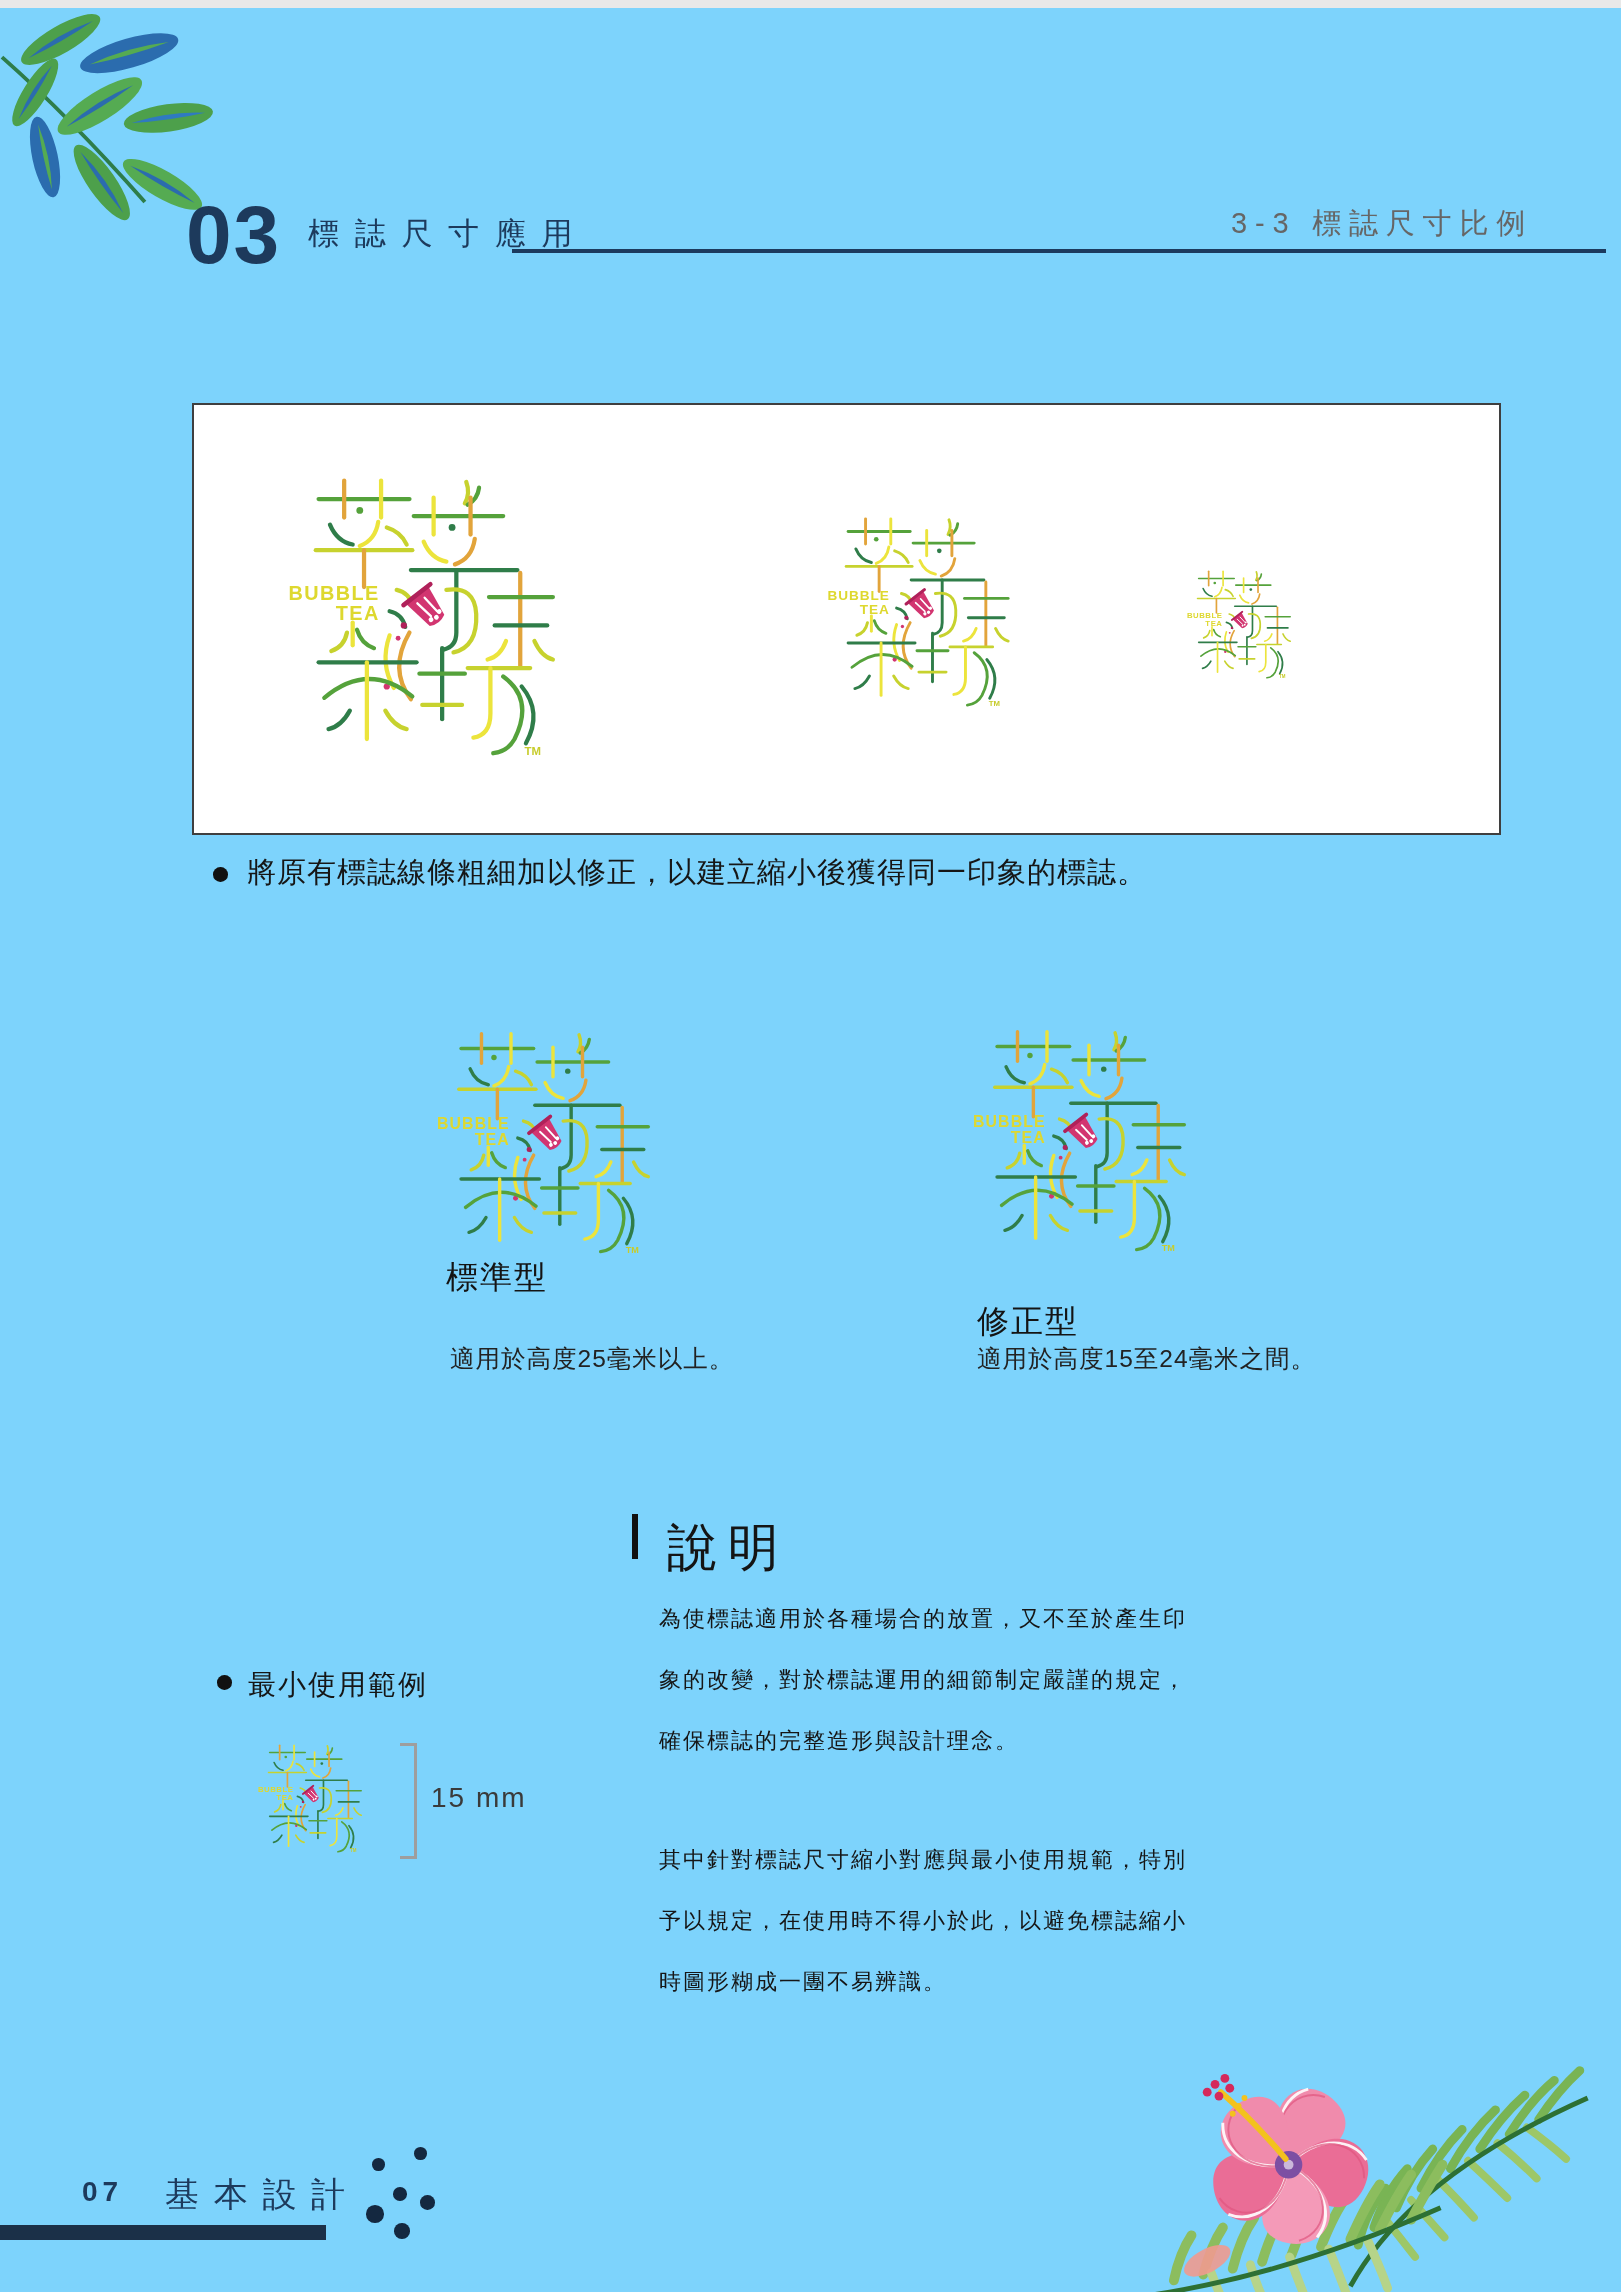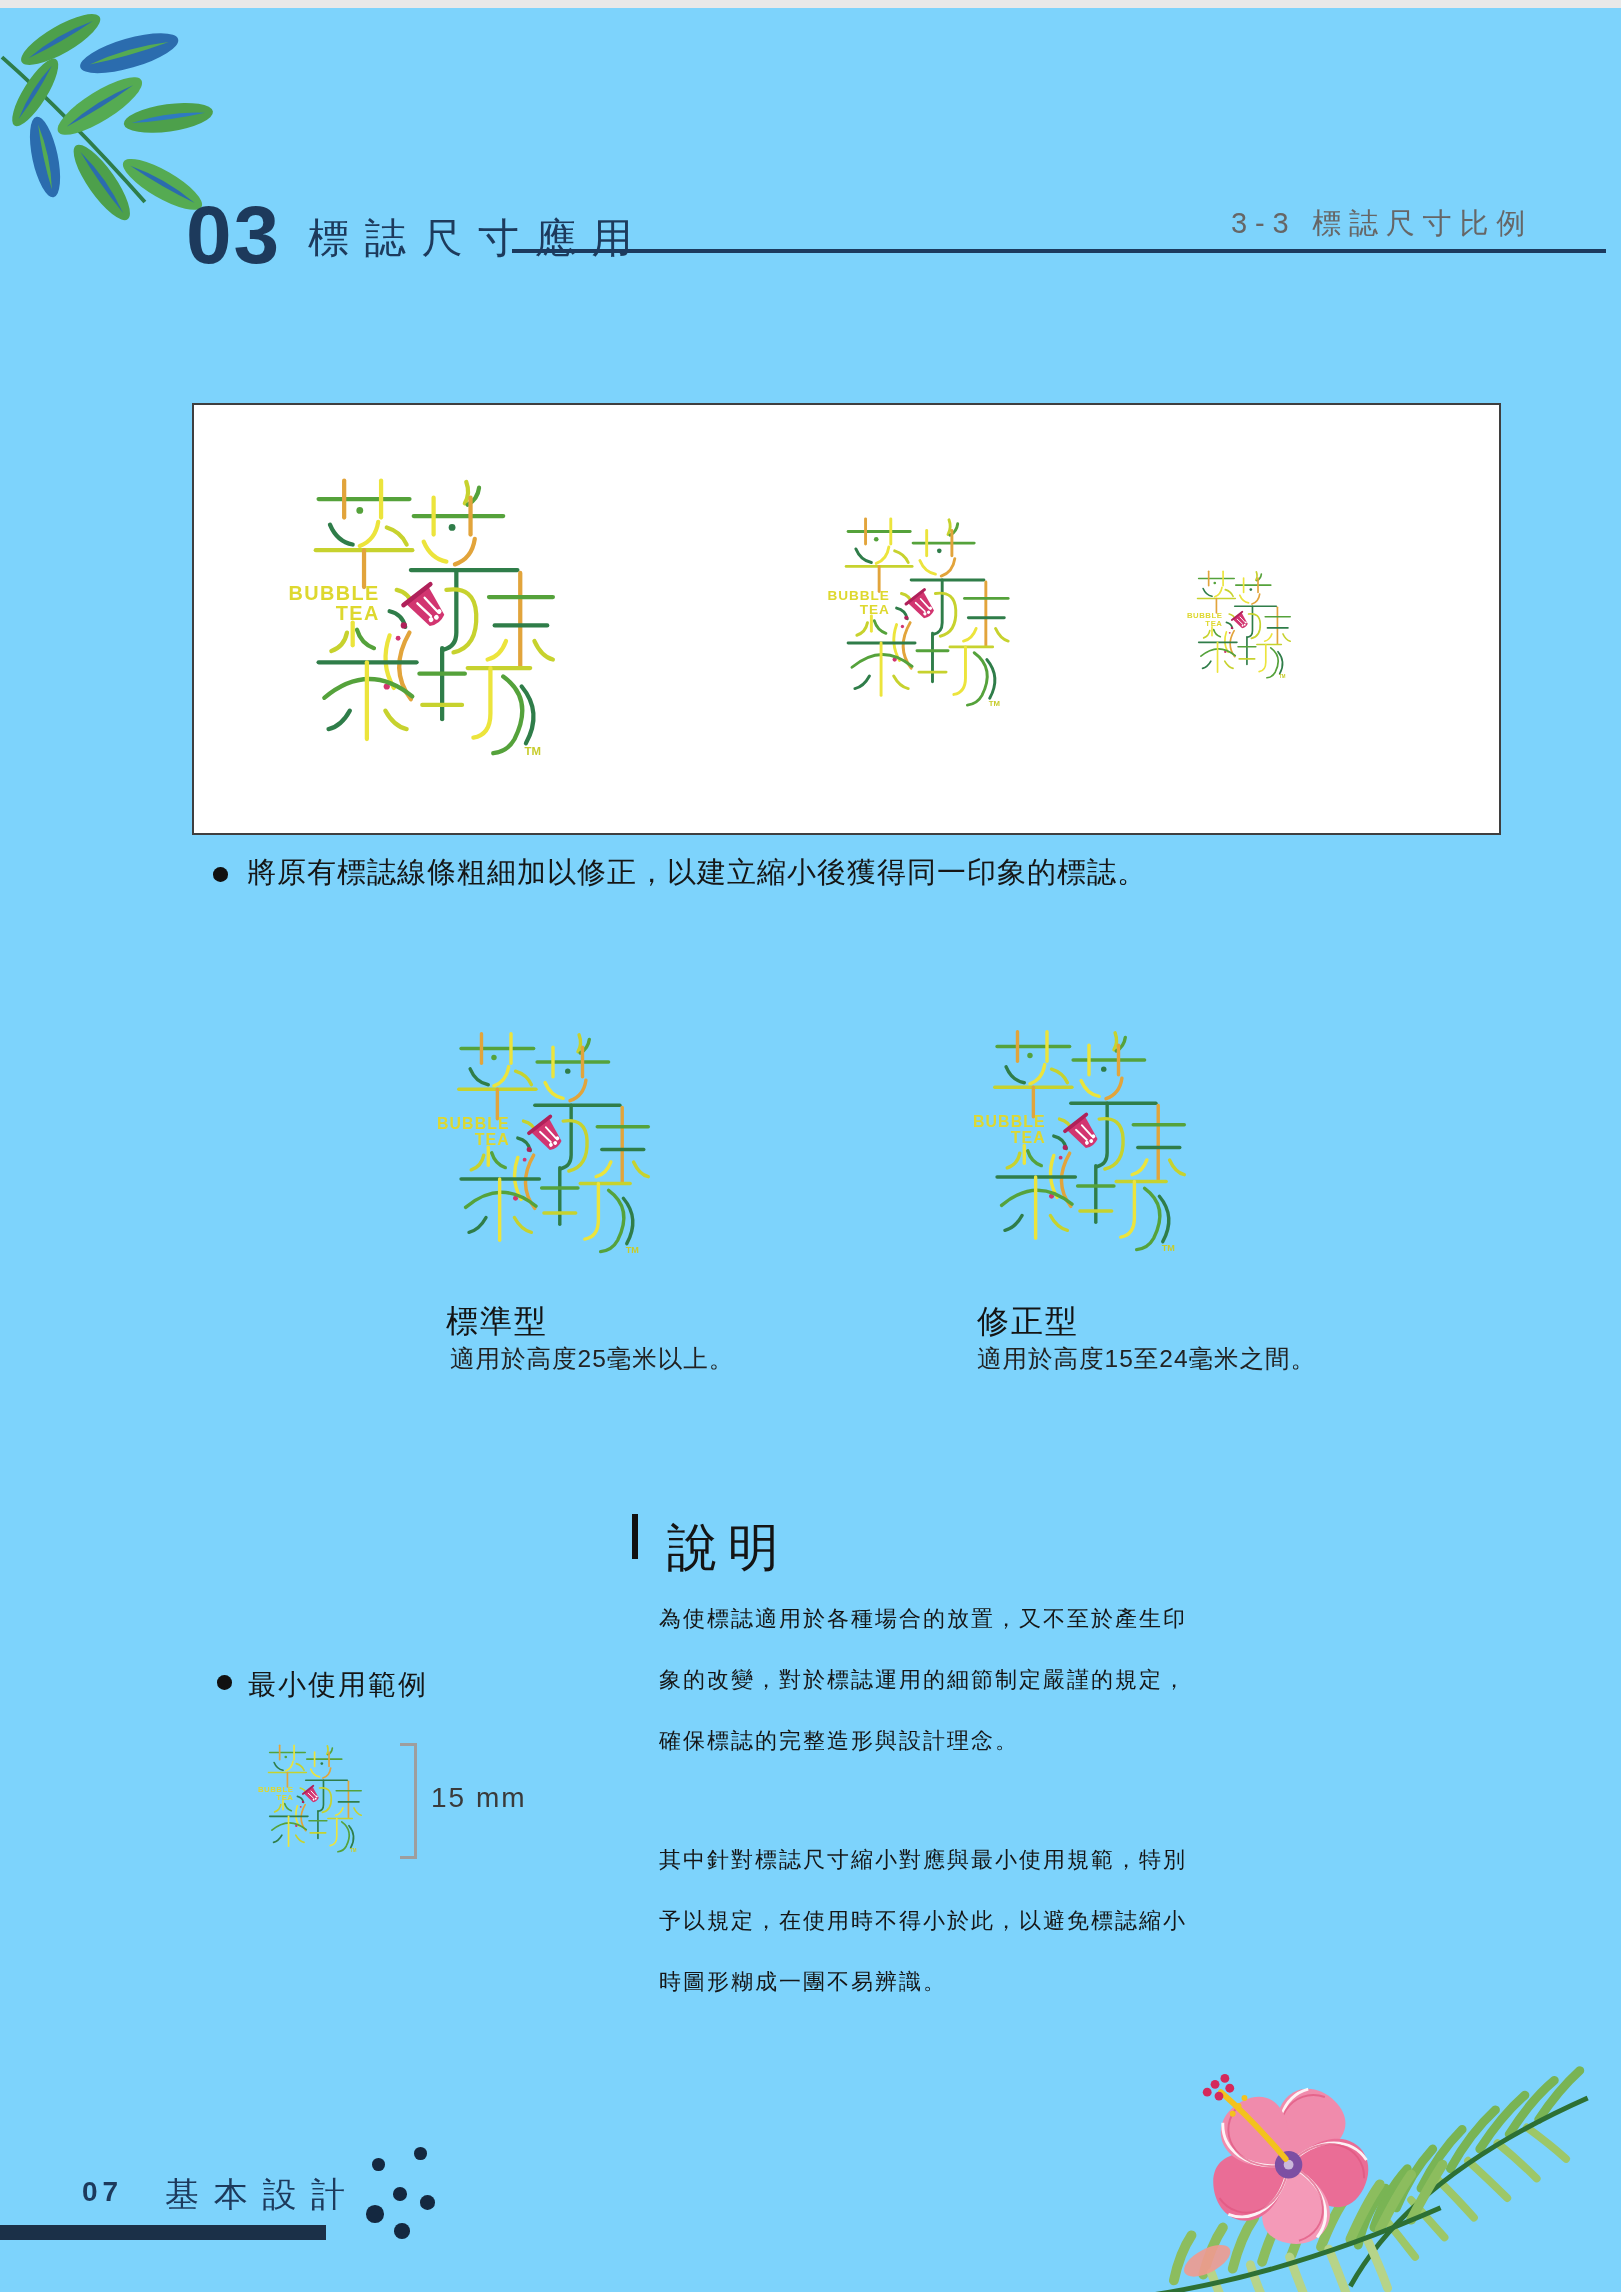--- a/index.html
+++ b/index.html
@@ -5,35 +5,35 @@
   * { margin:0; padding:0; box-sizing:border-box; }
   html,body { background:#e8e8e8; }
   .page {
     position:relative; width:1621px; height:2293px;
     background:#7dd3fc; overflow:hidden;
     font-family:"Liberation Sans", sans-serif;
     margin:8px auto;
   }
   .abs { position:absolute; }
   .chapter-number { left:186px; top:186px; font-size:82px; font-weight:bold; color:#1d3a5c; letter-spacing:2px; line-height:1; }
-  .chapter-title { left:308px; top:210px; font-size:41px; color:#1d3a5c; letter-spacing:15.7px; line-height:1; }
+  .chapter-title { left:308px; top:210px; font-size:31px; color:#1d3a5c; letter-spacing:15.7px; line-height:1; }
   .header-rule { left:512px; top:241px; width:1094px; height:3.9px; background:#1c3a5e; }
   .section-label { left:1117px; top:200px; width:416px; text-align:right; font-size:29px; letter-spacing:7.8px; color:#666; line-height:1.1; }
   .hero-box { left:192px; top:395px; width:1309px; height:432px; border:2px solid #3f3f3f; background:#fff; }
   .logo-a { left:276px; top:446px; width:284px; height:323px; }
   .logo-b { left:819px; top:496px; width:194px; height:214px; }
   .logo-c { left:1182px; top:555px; width:111px; height:122px; }
   .bullet { width:14.7px; height:14.7px; border-radius:50%; background:#111; }
   .note-bullet { left:213px; top:859px; }
   .note-text { left:247px; top:845px; font-size:29px; letter-spacing:1px; color:#161616; }
   .logo-std { left:427px; top:1008px; width:227px; height:251px; }
   .logo-mod { left:963px; top:1006px; width:227px; height:251px; }
   .variant-name { font-size:32px; color:#141414; letter-spacing:2px; }
   .variant-desc { font-size:24.5px; color:#222; letter-spacing:1px; }
-  .v0n { left:446px; top:1292px; } .v0d { left:450px; top:1334px; }
+  .v0n { left:446px; top:1248px; } .v0d { left:450px; top:1334px; }
   .v1n { left:977px; top:1292px; } .v1d { left:977px; top:1334px; }
   .exp-bar { left:632px; top:1506px; width:5.9px; height:45px; background:#101010; }
   .exp-head { left:667px; top:1506px; font-size:51px; letter-spacing:9.8px; color:#141414; }
   .para { left:659px; width:799px; font-size:22px; color:#161616; letter-spacing:2px; }
   .para div { line-height:61px; height:61px; white-space:nowrap; }
   .para1 { top:1580px; } .para2 { top:1821px; }
   .min-bullet { left:217px; top:1667px; }
   .min-label { left:248px; top:1658px; font-size:28px; letter-spacing:2px; color:#161616; }
   .min-logo { left:253px; top:1729px; width:111px; height:122px; }
   .bracket { left:400px; top:1735px; width:16.7px; height:116px;

